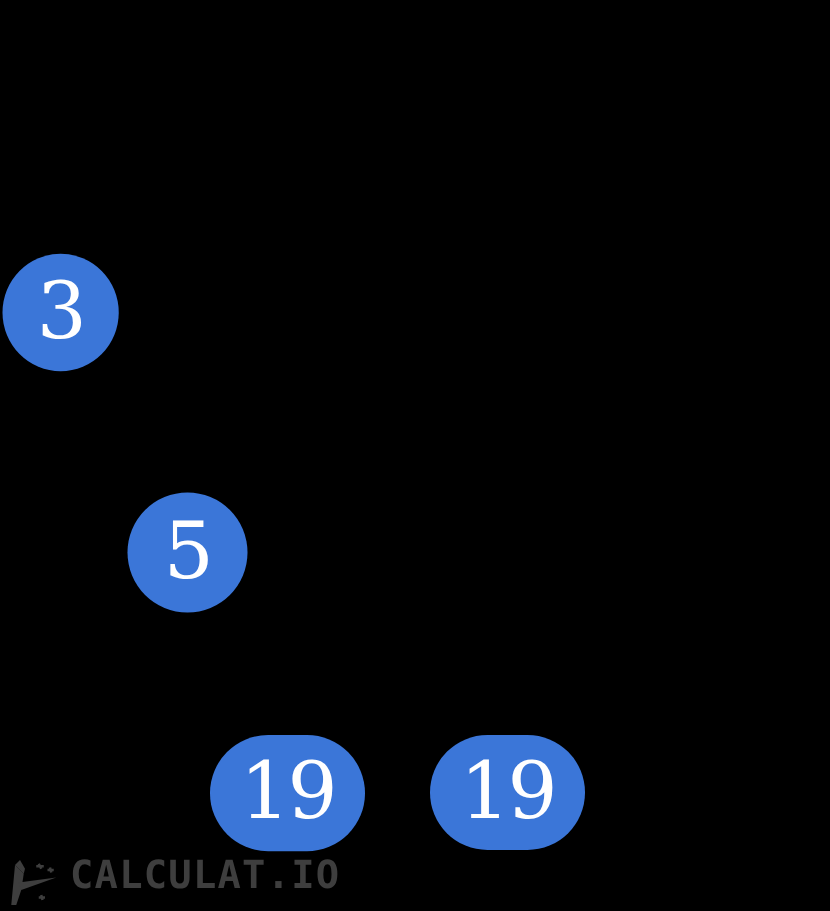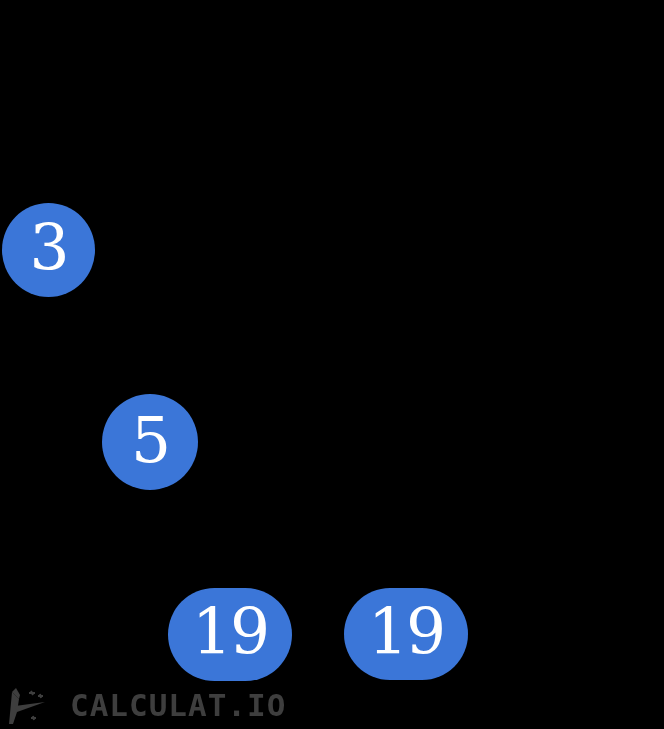--- a/index.html
+++ b/index.html
@@ -30,22 +30,21 @@
     line-height: 1;
     letter-spacing: -2px;
     transform: translateY(-2px);
     user-select: none;
   }
   .watermark {
     position: absolute;
     left: 3px;
     bottom: 3px;
     display: flex;
-    align-items: center;
-    gap: 21px;
+    gap: 7px;
     color: var(--wm, #3e3e3e);
   }
   .wm-logo { display: block; }
   .wm-text {
     font-family: "DejaVu Sans Mono", monospace;
     font-weight: bold;
     font-size: 31px;
     letter-spacing: 1px;
     line-height: 1;
     transform: translateY(-1px);

